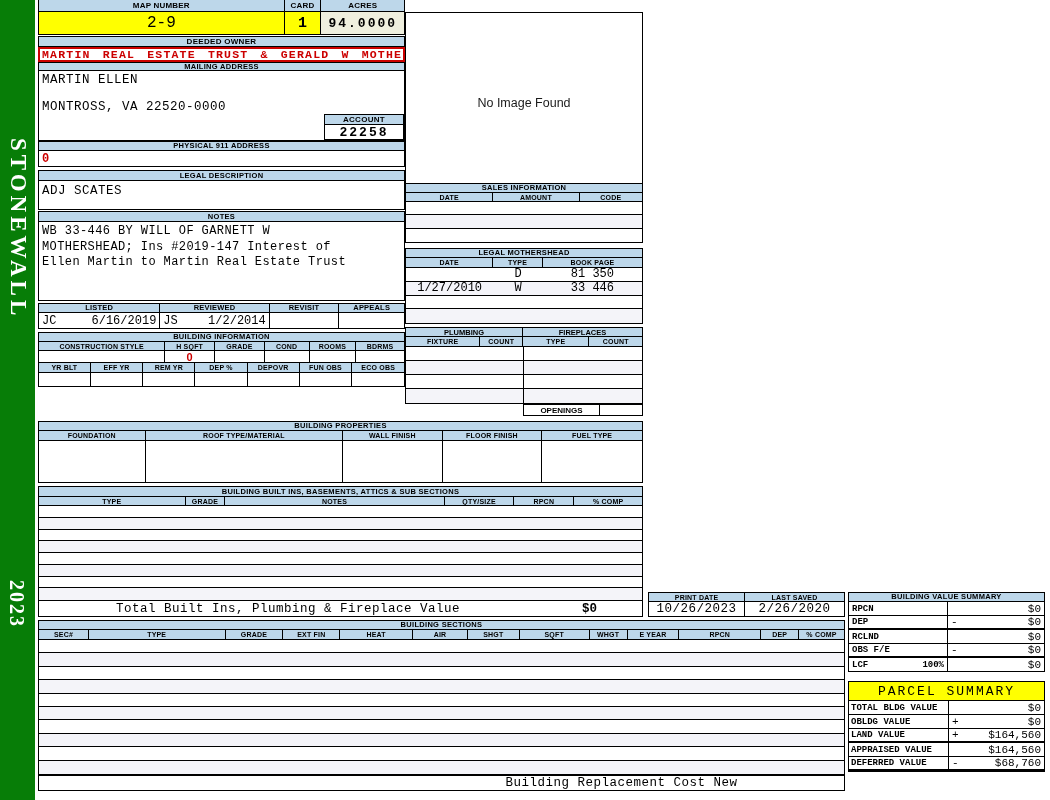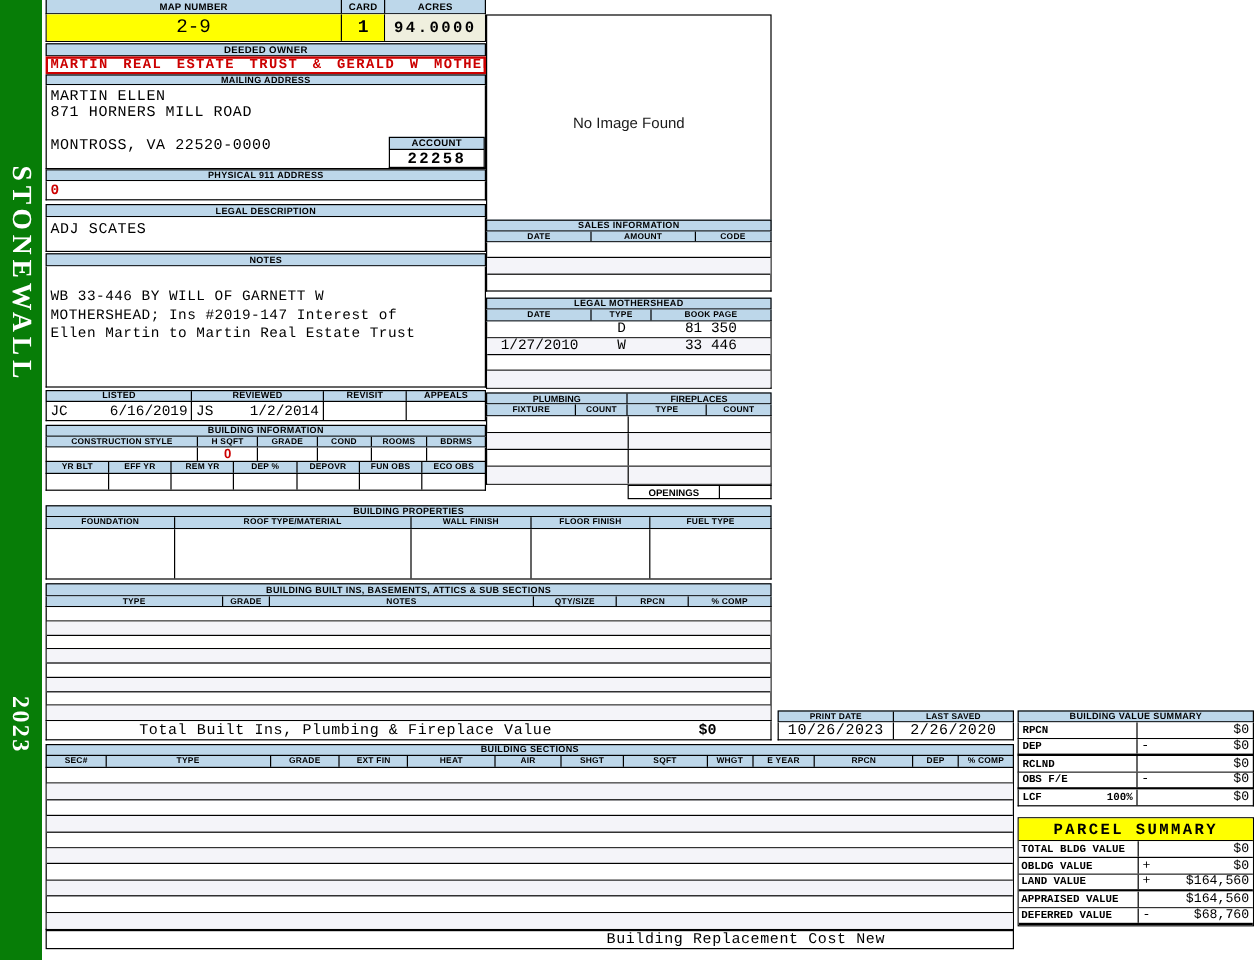--- a/index.html
+++ b/index.html
@@ -61,21 +61,21 @@
   #accbox .bar{height:11px}
   #accval{height:15px;border:1px solid #000;border-top:none;display:flex;align-items:center;justify-content:center;
           font-weight:bold;font-size:13px;letter-spacing:2px;background:#fff}
   #physhdr{height:10px}
   #physval{height:16px;border:1px solid #000;border-top:none;display:flex;align-items:center;background:#fff}
   #physval span{color:#CC0000;font-weight:bold;font-size:12px;padding-left:3px}
   #legalhdr{height:11px;margin-top:3px}
   #legalval{height:29px;border:1px solid #000;border-top:none;background:#fff}
   #legalval span{font-size:12.5px;letter-spacing:.5px;padding-left:3px;display:block;padding-top:3px}
   #noteshdr{height:11px;margin-top:1px}
-  #notesval{height:101px;border:1px solid #000;border-top:none;background:#fff;padding:18px 0 0 3px}
+  #notesval{height:79px;border:1px solid #000;border-top:none;background:#fff;padding:2px 0 0 3px}
   #notesval div{font-size:12px;line-height:15.5px;letter-spacing:.4px;white-space:nowrap}
   #reviewhdr{height:10px;margin-top:2px}
   #reviewhdr>div{font-size:7.5px}
   .rw1{width:122px}.rw2{width:110px}.rw3{width:70px}.rw4{width:65px}
   #reviewval{height:16px}
   #reviewval>div{justify-content:space-between;font-size:12px;font-family:"Liberation Mono","DejaVu Sans Mono",monospace;padding:0 3px}
   #binfohdr{height:10px;margin-top:3px}
   .bi1{width:127px}.bi2{width:50px}.bi3{width:50px}.bi4{width:45px}.bi5{width:47px}.bi6{width:48px}
   #binfor1h{height:9px}
   #binfor1v{height:12px}
@@ -155,21 +155,21 @@
   .sc1{width:50px}.sc2{width:137px}.sc3{width:58px}.sc4{width:57px}.sc5{width:73px}.sc6{width:55px}
   .sc7{width:52px}.sc8{width:70px}.sc9{width:38px}.sc10{width:52px}.sc11{width:82px}.sc12{width:38px}.sc13{width:45px}
   #sections .rows>div{height:13.4px}
   #secfooter{left:38px;top:775px;width:807px;height:16px;border:1px solid #000;background:#fff}
   #secfooter .inner{position:absolute;left:360px;right:0;top:0;bottom:0;display:flex;align-items:center;justify-content:center;
                     font-size:12.5px;letter-spacing:.5px;font-family:"Liberation Mono","DejaVu Sans Mono",monospace}
 
   
   #parcel{left:848px;top:681px;width:197px;border:1px solid #000}
   #parcelhdr{height:19px;background:#FFFF00;border-bottom:1px solid #000;display:flex;align-items:center;justify-content:center;
-             font-weight:bold;font-size:13px;letter-spacing:2px;font-family:"Liberation Mono","DejaVu Sans Mono",monospace}
+             font-weight:normal;font-size:13px;letter-spacing:2px;font-family:"Liberation Mono","DejaVu Sans Mono",monospace}
   .psrow{display:flex;height:14px;border-bottom:1px solid #000;background:#fff}
   .psrow .l{width:100px;border-right:1px solid #000;display:flex;align-items:center;
             font-weight:bold;font-size:9px;font-family:"Liberation Mono","DejaVu Sans Mono",monospace;padding-left:2px}
   .psrow .v{flex:1;display:flex;align-items:center;font-family:"Liberation Mono","DejaVu Sans Mono",monospace;font-size:11px;padding:0 3px}
   .psrow .v .op{width:12px}
   .psrow .v .amt{flex:1;text-align:right}
   .psrow.thick{border-bottom:2px solid #000}
   #taxrow{display:flex;height:27px;background:#FFFF00}
   #taxrow .l{width:58px;background:#fff;border-right:1px solid #000;display:flex;align-items:center;justify-content:center;
              text-align:center;font-weight:bold;font-size:8.5px;font-family:"Liberation Mono","DejaVu Sans Mono",monospace;padding:0 4px}
@@ -195,21 +195,20 @@
     <div class="card mono">1</div>
     <div class="acres mono">94.0000</div>
   </div>
   <div id="ownerhdr" class="bar">DEEDED OWNER</div>
   <div id="ownerrow">
     <span class="mono">MARTIN REAL ESTATE TRUST &amp; GERALD W MOTHERSHEAD</span>
   </div>
   <div id="mailhdr" class="bar s">MAILING ADDRESS</div>
   <div id="mailblock">
     <div id="addr1" class="addr mono">MARTIN ELLEN</div>
-    <div id="addr2" class="addr mono">871 HORNERS MILL ROAD</div>
     <div id="addr3" class="addr mono">MONTROSS, VA 22520-0000</div>
     <div id="accbox">
       <div class="bar">ACCOUNT</div>
       <div id="accval" class="mono">22258</div>
     </div>
   </div>
   <div id="physhdr" class="bar s">PHYSICAL 911 ADDRESS</div>
   <div id="physval">
     <span class="mono">0</span>
   </div>

